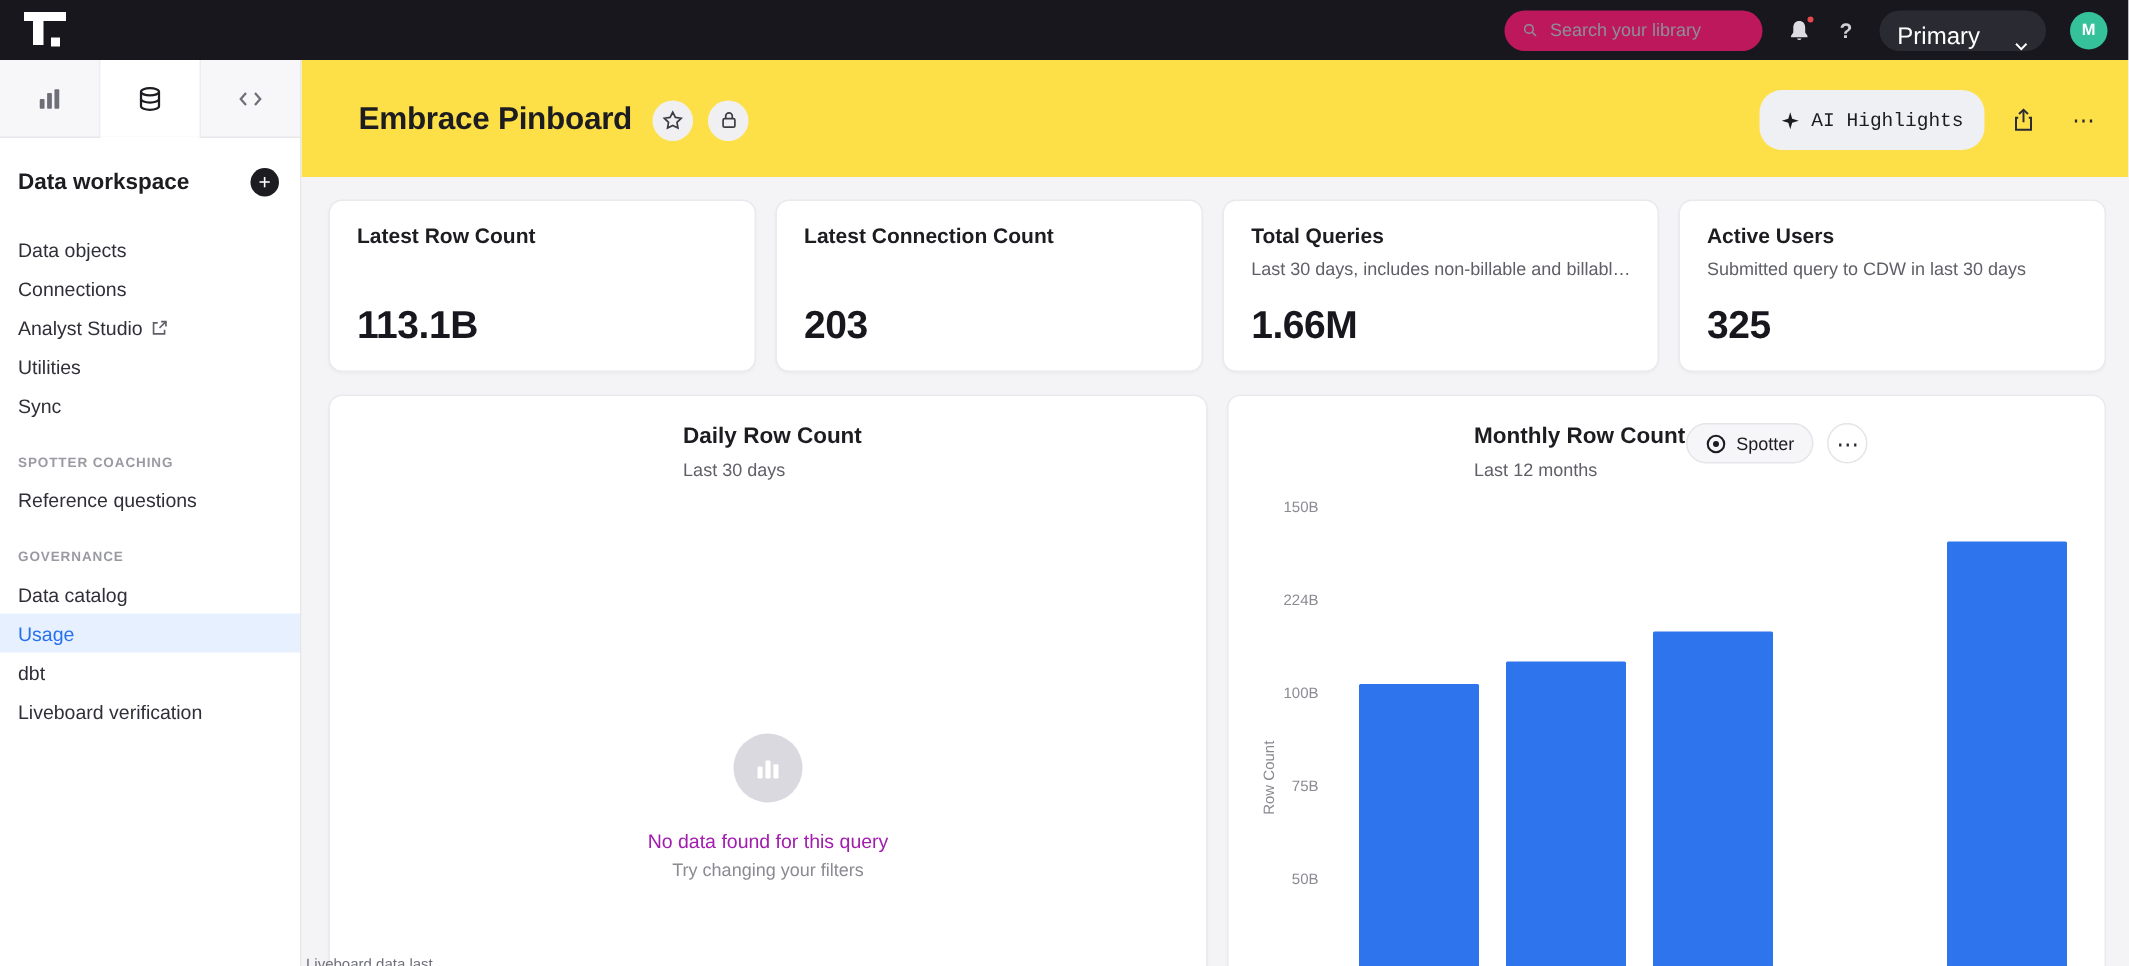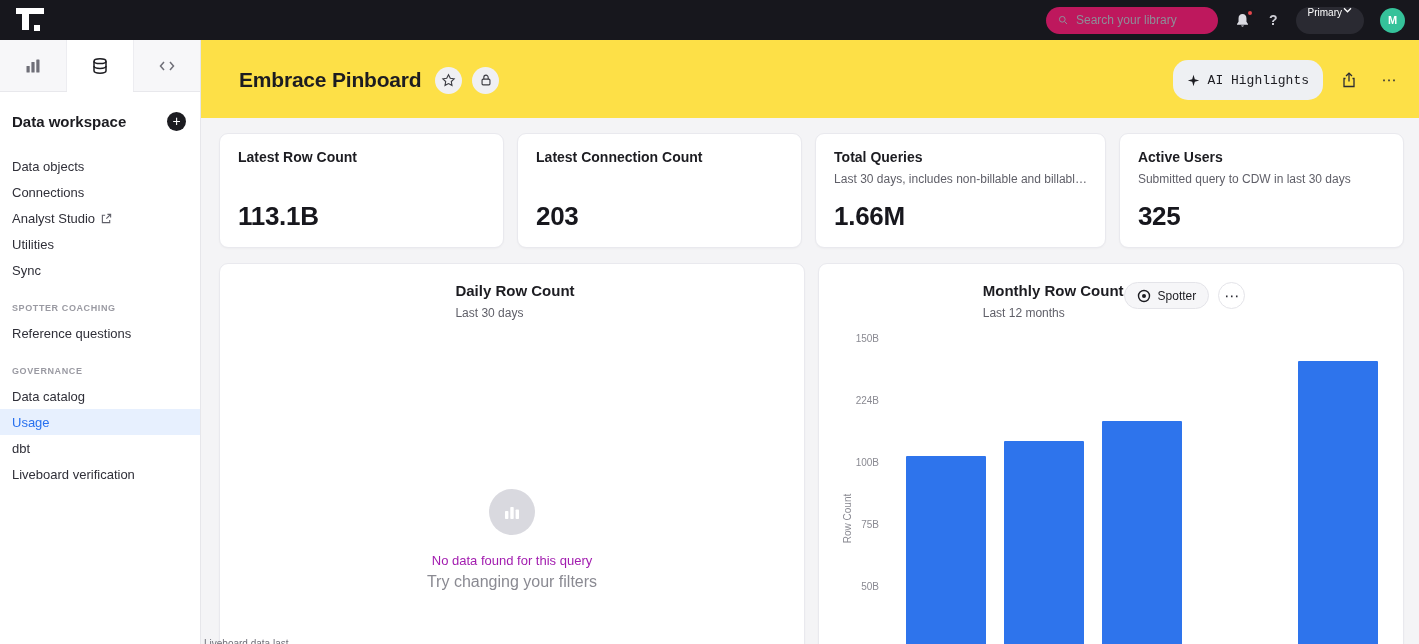--- a/index.html
+++ b/index.html
@@ -9,21 +9,21 @@
   
   .topbar { height:40px; background:#17171d; display:flex; align-items:center; justify-content:space-between; padding:0 14px 0 16px; }
   .logo { display:flex; align-items:center; cursor:pointer; }
   .topbar-right { display:flex; align-items:center; gap:16px; }
   .search { display:flex; align-items:center; gap:8px; background:#be185d; border-radius:14px; height:27px; padding:0 12px; width:172px; }
   .search input { background:transparent; border:none; outline:none; color:#e6e6ea; font-size:12px; width:130px; font-family:"Liberation Sans",sans-serif; }
   .search input::placeholder { color:#8e8e98; }
   .bell { position:relative; display:flex; align-items:center; cursor:pointer; }
   .bell .dot { position:absolute; top:-3px; right:-3px; width:8px; height:8px; border-radius:50%; background:#e5484d; border:2px solid #17171d; }
   .help { color:#cfcfd6; font-size:14px; font-weight:700; cursor:pointer; padding:0 2px; }
-  .orgpill { display:flex; align-items:flex-start; gap:1px; background:#2a2a32; border-radius:14px; height:27px; padding:0 12px; color:#fff; font-size:10px; cursor:pointer; }
+  .orgpill { display:flex; align-items:flex-end; gap:23px; background:#2a2a32; border-radius:14px; height:27px; padding:0 12px; color:#fff; font-size:16px; cursor:pointer; }
   .avatar { width:25px; height:25px; border-radius:50%; background:#35c29a; color:#fff; font-size:11px; font-weight:700; display:flex; align-items:center; justify-content:center; cursor:pointer; }
 
   
   .shell { display:flex; height:604px; }
   .sidebar { width:201px; background:#fff; border-right:1px solid #e6e6ea; display:flex; flex-direction:column; flex:none; }
   .tabs { display:flex; height:52px; background:#f7f7f9; border-bottom:1px solid #e8e8ec; }
   .tab { flex:1; display:flex; align-items:center; justify-content:center; color:#6f6f78; cursor:pointer; border-right:1px solid #ededf1; position:relative; }
   .tab:last-child { border-right:none; }
   .tab.active { background:#fff; color:#1c1c21; }
   .tab.active::after { content:""; position:absolute; left:0; right:0; bottom:-1px; height:1px; background:#fff; }
@@ -62,21 +62,21 @@
   .card.tall { height:480px; position:relative; overflow:hidden; }
   .card-head { display:flex; align-items:flex-start; justify-content:center; padding:18px 14px 0 20px; }
   .card-head .card-title { font-size:15px; }
   .head-right { display:flex; align-items:center; gap:9px; }
   .spotter-pill { display:flex; align-items:center; gap:7px; height:27px; padding:0 12px; background:#f6f6f8; border:1px solid #e4e4e9; border-radius:14px; font-size:12px; color:#1c1c21; cursor:pointer; font-family:"Liberation Sans",sans-serif; }
   .circ-more { width:27px; height:27px; border-radius:50%; background:#fff; border:1px solid #e4e4e9; display:flex; align-items:center; justify-content:center; cursor:pointer; }
 
   .empty { position:absolute; left:0; right:0; top:225px; display:flex; flex-direction:column; align-items:center; }
   .empty-circle { width:46px; height:46px; border-radius:50%; background:#d9d9df; display:flex; align-items:center; justify-content:center; }
   .empty-title { margin-top:18px; font-size:13px; color:#a21caf; }
-  .empty-sub { margin-top:5px; font-size:16px; color:#8a8a92; }
+  .empty-sub { margin-top:5px; font-size:12px; color:#8a8a92; }
 
   .plot { position:absolute; left:20px; top:75px; right:20px; height:390px; }
   .ytick { position:absolute; left:0; width:40px; text-align:right; font-size:10px; color:#8a8a92; line-height:12px; }
   .chart-bar { position:absolute; width:80px; border-radius:1px 1px 0 0; cursor:pointer; }
   .ylab { position:absolute; left:-32px; top:174px; width:80px; text-align:center; font-size:10px; color:#8a8a92; transform:rotate(-90deg); }
 
   .footnote { position:absolute; left:3px; top:598px; font-size:10px; color:#6f6f78; white-space:nowrap; }
 </style>
 </head>
 <body>

